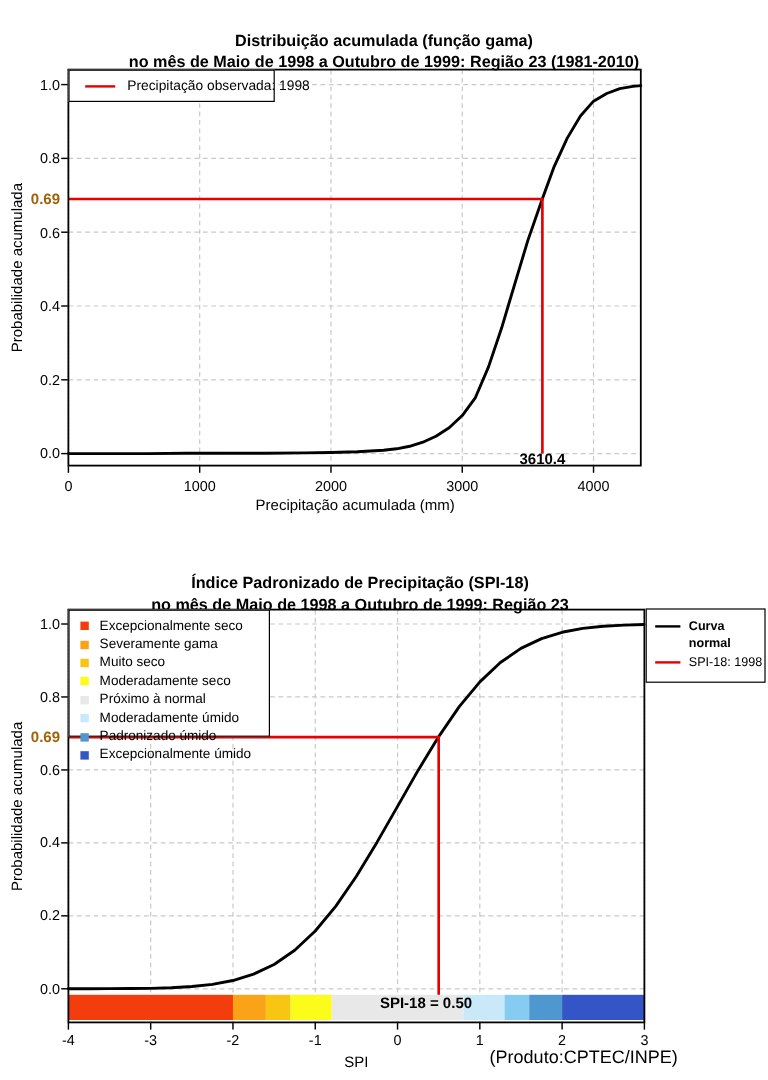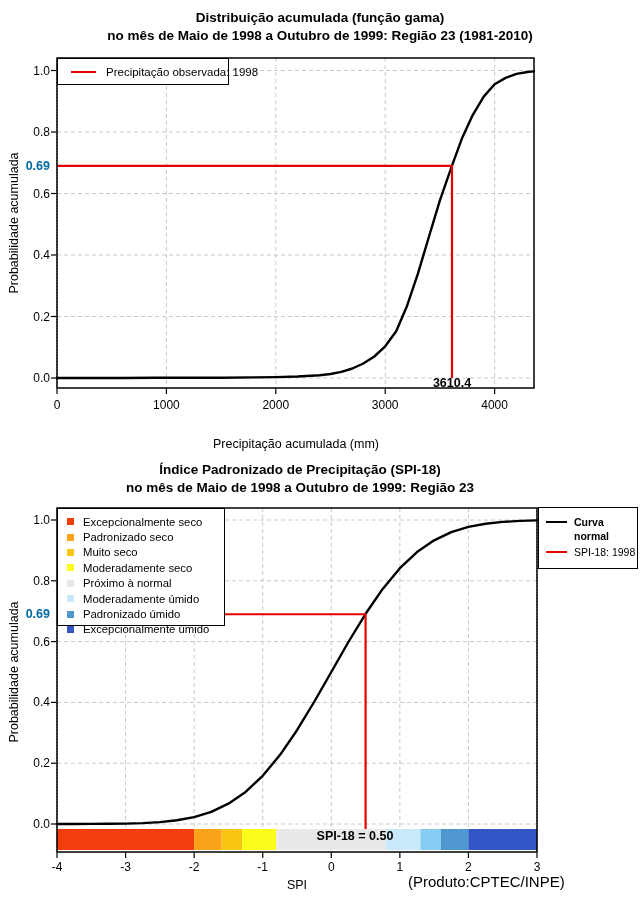--- a/index.html
+++ b/index.html
@@ -1,42 +1,42 @@
 <!DOCTYPE html>
 <html><head>
 <meta charset="utf-8">
 <title>SPI-18</title>
 <style>
   html,body{margin:0;padding:0;background:#fff;}
   #canvas{position:relative;width:640px;height:900px;background:#fff;overflow:hidden;
           font-family:"Liberation Sans","DejaVu Sans",sans-serif;color:#000;}
   #plot-svg{position:absolute;left:0;top:0;}
-  .title{position:absolute;left:0;width:640px;text-align:center;font-weight:bold;font-size:13.5px;white-space:nowrap;}
+  .title{position:absolute;left:0;width:640px;text-align:center;font-weight:bold;font-size:13.5px;white-space:nowrap;margin-top:16px;}
   .t1a{top:10px;}  .t1b{top:28px;}
   .t2a{top:462px;width:600px;} .t2b{top:480px;width:600px;}
   .axlab{position:absolute;font-size:12.5px;white-space:nowrap;transform:translateX(-50%);}
-  .xlab1{left:296px;top:437px;}
+  .xlab1{left:296px;top:414px;}
   .xlab2{left:297px;top:878px;}
   .ylab{position:absolute;font-size:12.5px;white-space:nowrap;transform:translate(-50%,-50%) rotate(-90deg);}
   .ylab1{left:14px;top:223px;}
   .ylab2{left:14px;top:672px;}
   .xtick{position:absolute;font-size:12px;transform:translateX(-50%);}
   .ytick{position:absolute;left:14px;width:36px;text-align:right;font-size:12px;transform:translateY(-50%);}
   .ytick-hl{position:absolute;left:12px;width:38px;text-align:right;font-size:12.5px;font-weight:bold;
-            color:#0369a1;transform:translateY(-50%);}
+            color:#a16207;transform:translateY(-50%);}
   .hl1{top:165.8px;} .hl2{top:614.2px;}
   .marker-label{position:absolute;font-weight:bold;font-size:12.5px;transform:translateX(-50%);white-space:nowrap;}
   .mk1{left:452px;top:376px;}
   .mk2{left:355px;top:829px;}
   .footnote{position:absolute;left:408px;top:873px;font-size:15px;white-space:nowrap;}
   .legend-box{position:absolute;background:#fff;border:1.6px solid #000;box-sizing:border-box;}
   #legend1{left:57px;top:58px;width:172px;height:27px;display:flex;align-items:center;}
   #legend1 .sample{width:25px;height:0;border-top:2.6px solid #E60000;margin-left:13px;flex:none;}
   #legend1 .lbl{margin-left:10px;font-size:11.5px;white-space:nowrap;}
-  #legend2{left:57px;top:508px;width:168px;height:118px;padding:5px 0 0 9px;}
+  #legend2{left:57px;top:508px;width:168px;height:106px;padding:5px 0 0 9px;}
   .cat-row{display:flex;align-items:center;height:15.4px;}
   .cat-marker{width:7px;height:7px;flex:none;}
   .cat-label{margin-left:9px;font-size:11.3px;white-space:nowrap;}
   #legend3{left:538px;top:507px;width:100px;padding:7px 4px 6px 7px;font-size:10.5px;}
   .l3-row{display:flex;margin-bottom:2px;}
   .l3-sample{width:21px;height:0;border-top:2.6px solid #000;margin-top:6px;flex:none;}
   .l3-text{margin-left:7px;line-height:1.35;}
   .l3-wrap{width:48px;font-weight:bold;}
   .l3-nowrap{white-space:nowrap;}
 </style>
@@ -132,21 +132,21 @@
   <div class="marker-label mk2">SPI-18 = 0.50</div>
   <div class="footnote">(Produto:CPTEC/INPE)</div>
 
   <div id="legend2" class="legend-box">
       <div class="cat-row">
         <span class="cat-marker" style="background: rgb(244, 61, 12);"></span>
         <span class="cat-label">Excepcionalmente seco</span>
       </div>
       <div class="cat-row">
         <span class="cat-marker" style="background: rgb(251, 163, 24);"></span>
-        <span class="cat-label">Padronizado seco</span>
+        <span class="cat-label">Severamente gama</span>
       </div>
       <div class="cat-row">
         <span class="cat-marker" style="background: rgb(249, 197, 19);"></span>
         <span class="cat-label">Muito seco</span>
       </div>
       <div class="cat-row">
         <span class="cat-marker" style="background: rgb(252, 252, 26);"></span>
         <span class="cat-label">Moderadamente seco</span>
       </div>
       <div class="cat-row">

